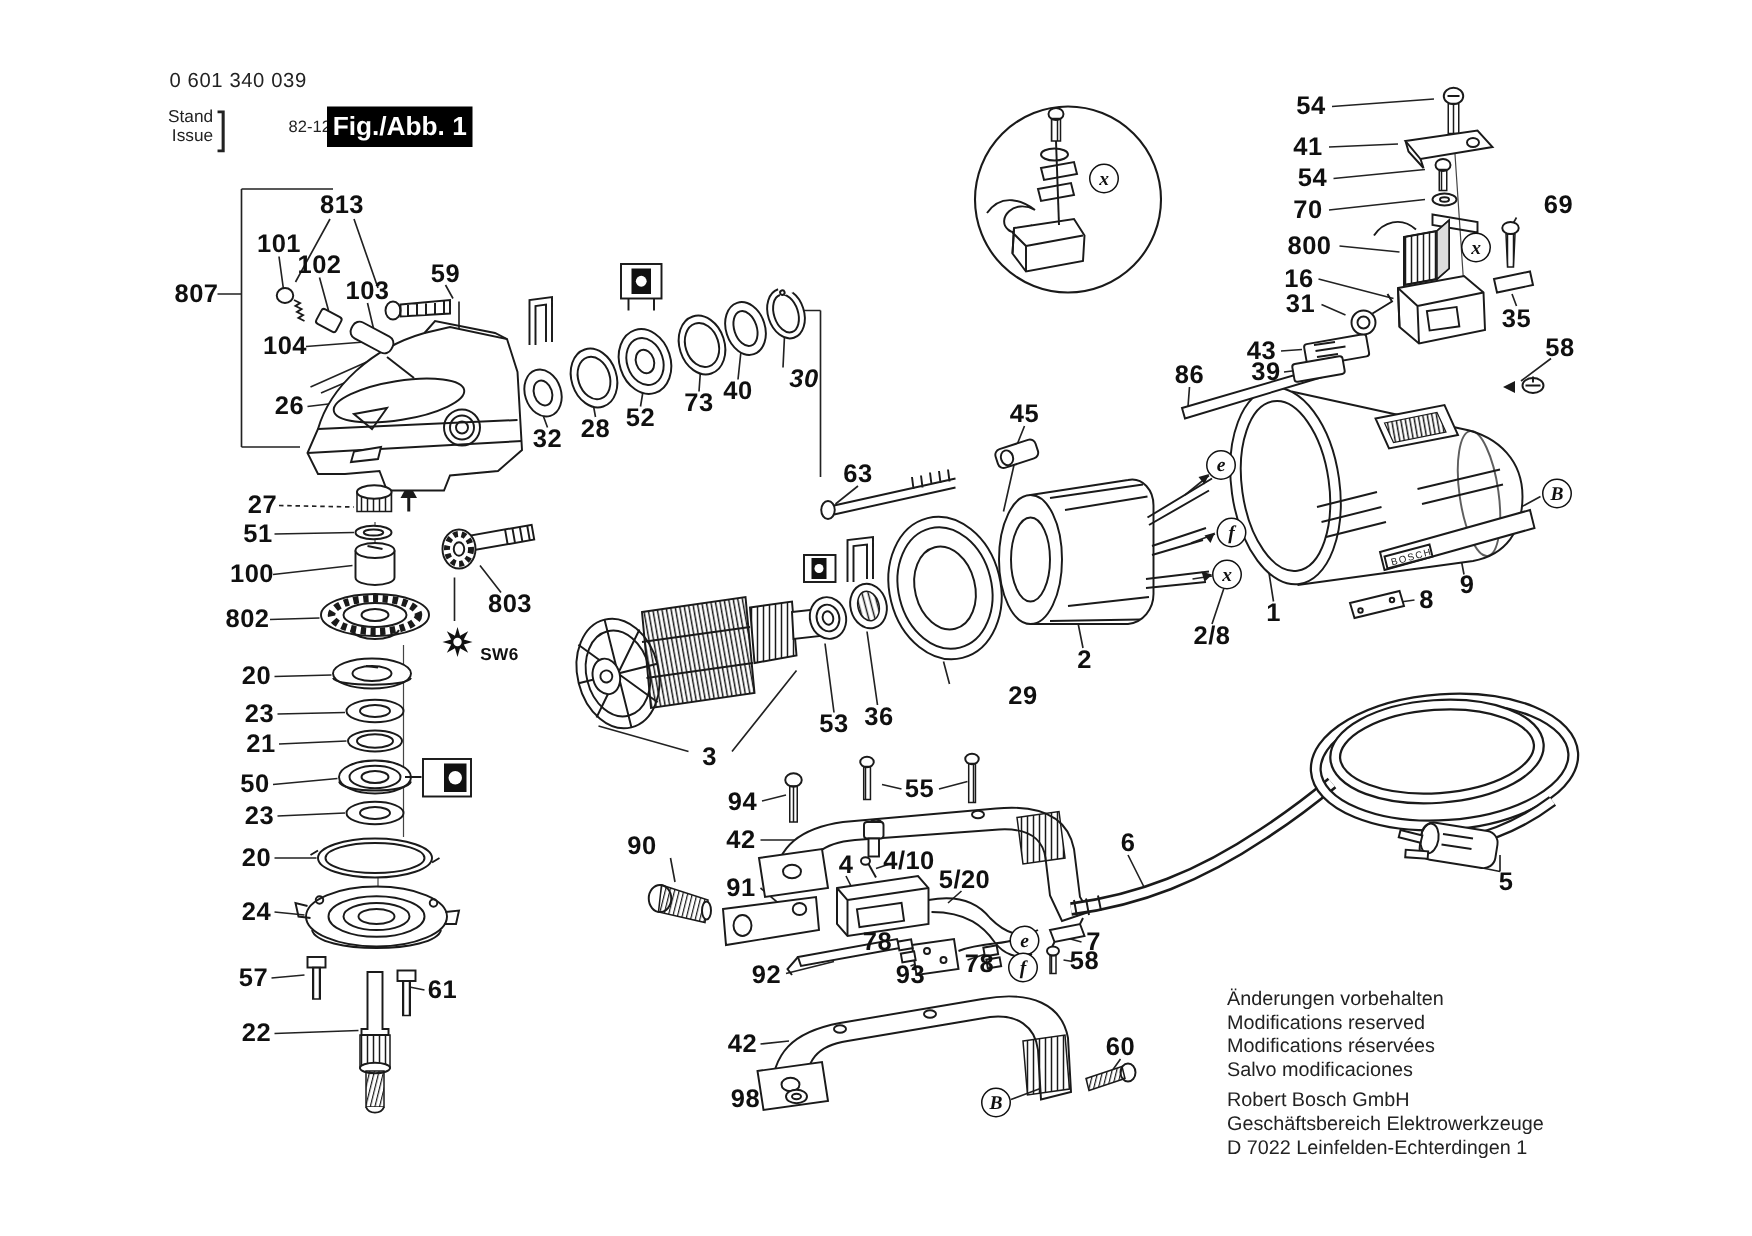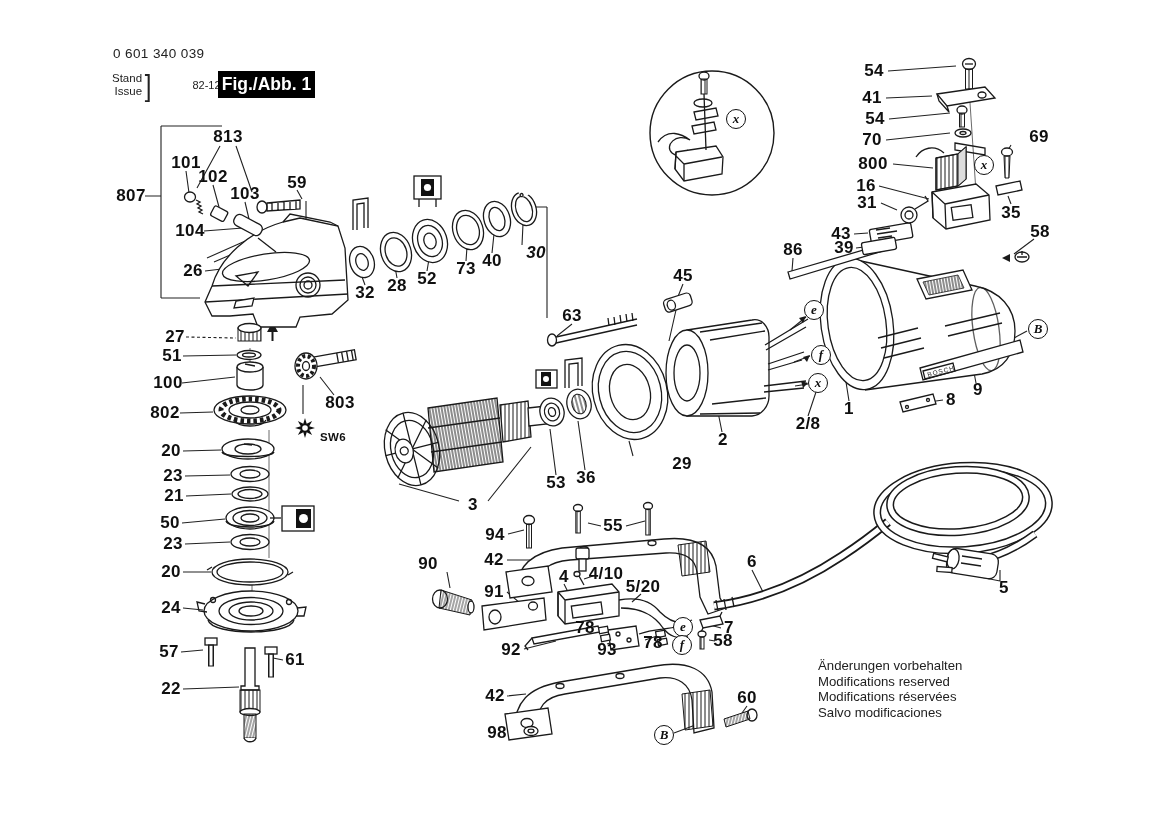--- a/index.html
+++ b/index.html
@@ -524,15 +524,20 @@
       <div class="lbl c" style="left: 683px; top: 627px;">e</div>
       <div class="lbl c" style="left: 682px; top: 645px;">f</div>
       <div class="lbl c" style="left: 664px; top: 735px;">B</div>
     </div>
 
 <div class="footer">
   <div>Änderungen vorbehalten</div>
   <div>Modifications reserved</div>
   <div>Modifications réservées</div>
   <div>Salvo modificaciones</div>
+  <div class="addr">
+    <div>Robert Bosch GmbH</div>
+    <div>Geschäftsbereich Elektrowerkzeuge</div>
+    <div>D 7022 Leinfelden-Echterdingen 1</div>
+  </div>
 </div>
 
 </div>
 
 </body></html>

